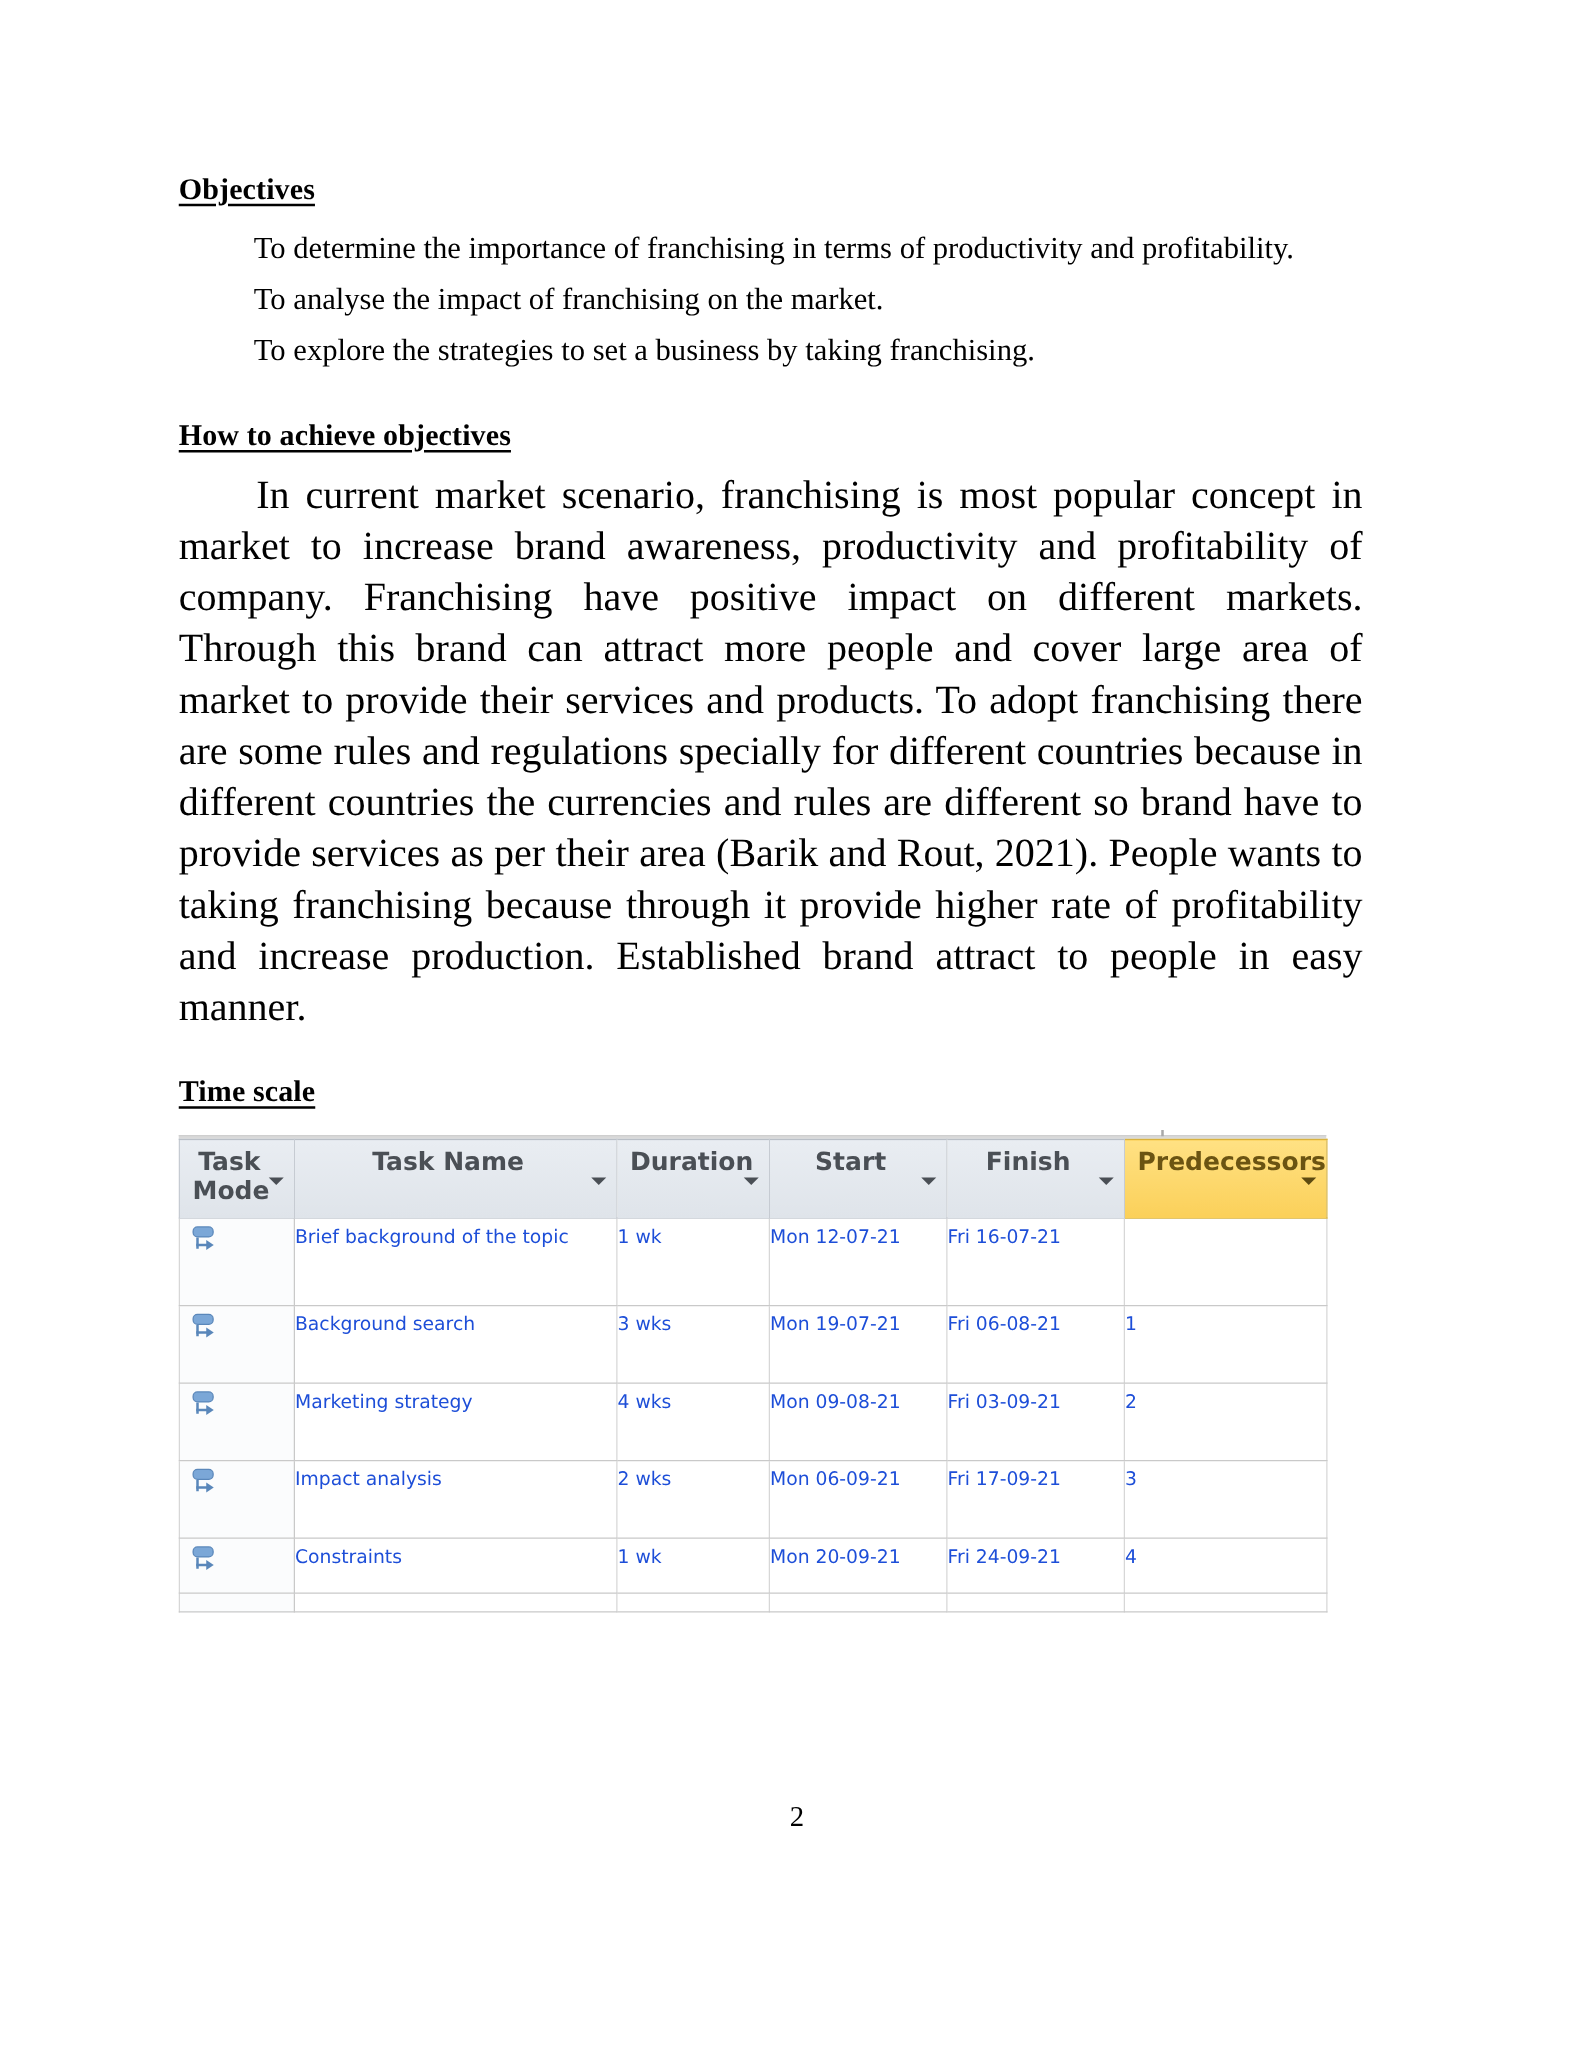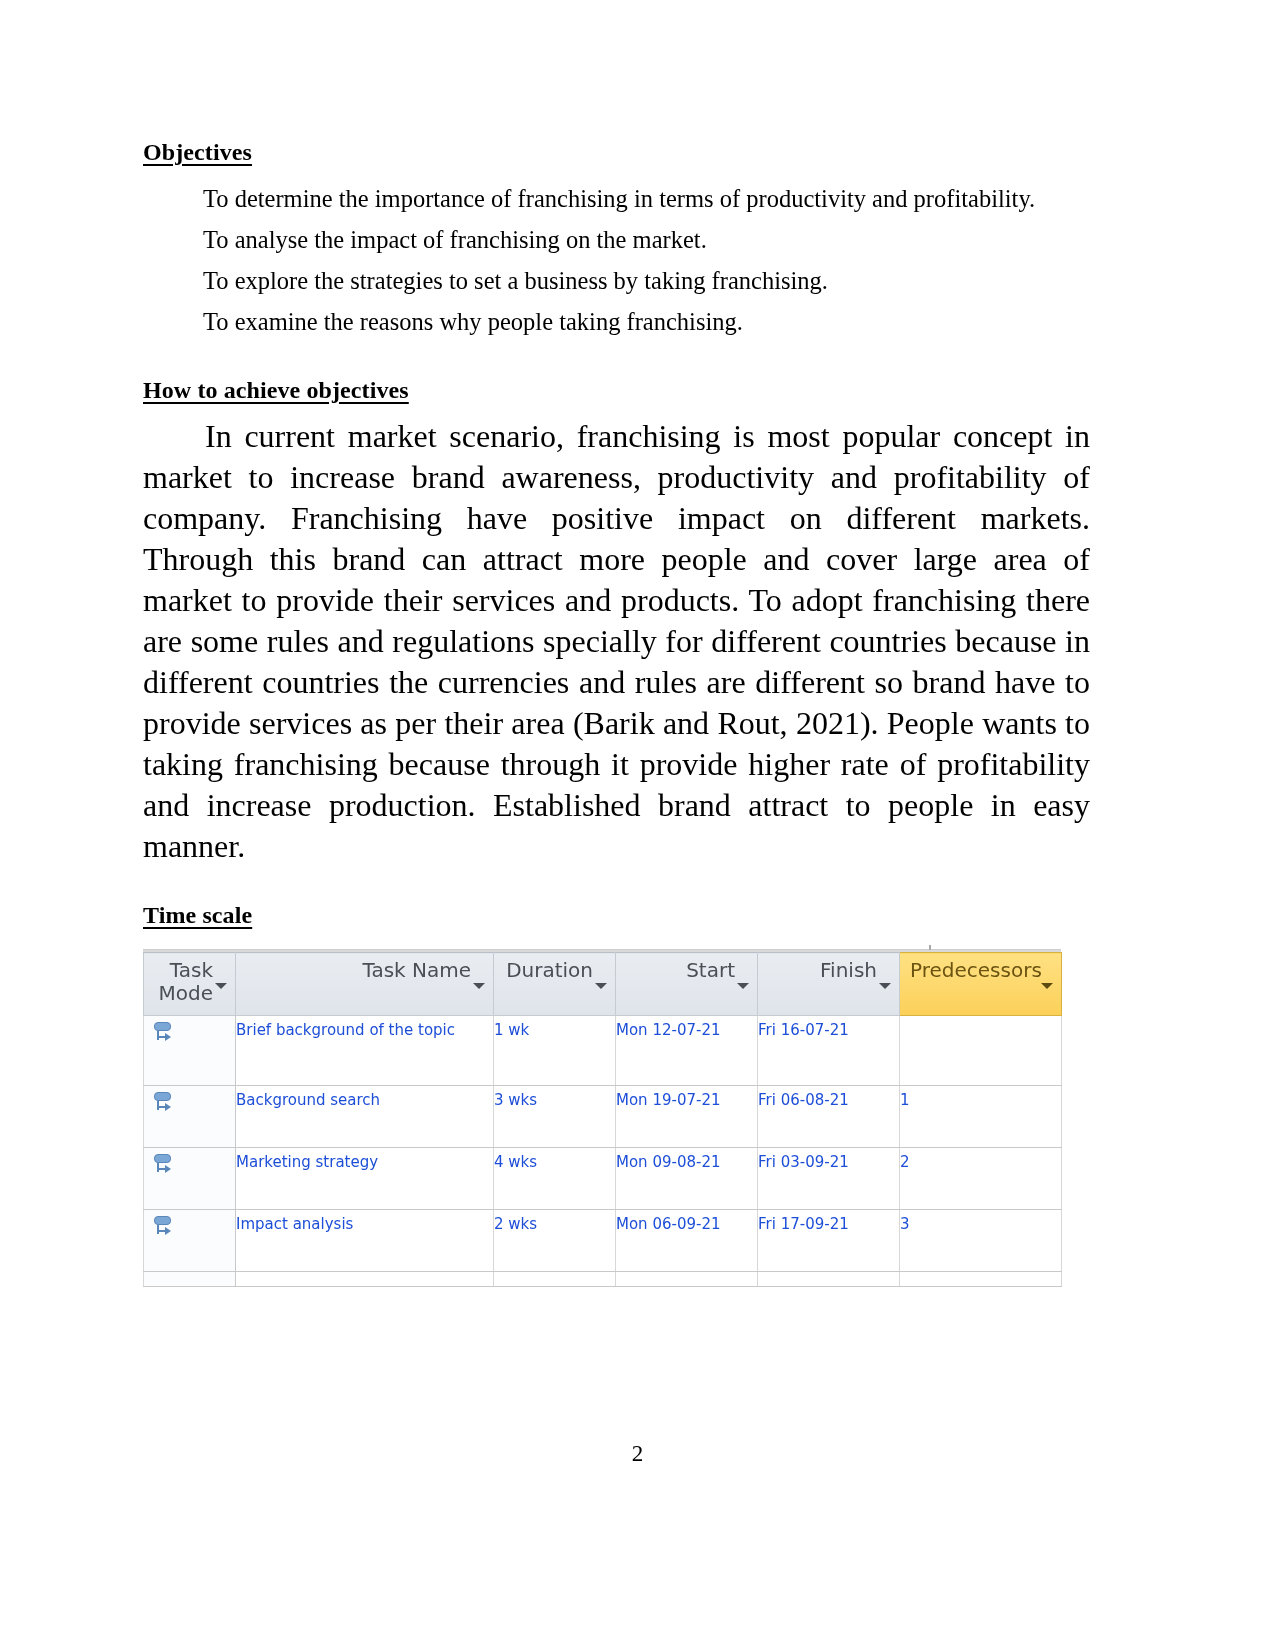--- a/index.html
+++ b/index.html
@@ -89,23 +89,23 @@
   table.project td {
     border: 1px solid #d0d0d0;
     vertical-align: top;
     padding: 0;
   }
   table.project thead th {
     background: linear-gradient(to bottom, #e9edf2 0%, #dfe4ea 100%);
     border: 1px solid #c6cbd2;
     border-top: 1px solid #b9bfc7;
     color: #4a4f55;
-    font-weight: normal;
+    font-weight: bold;
     font-size: 20px;
-    text-align: right;
+    text-align: center;
     height: 62px;
     position: relative;
   }
   .th-inner {
     padding: 6px 22px 0 10px;
     line-height: 23px;
   }
   .th-pred {
     background: #fcd968 !important;
     background-image: linear-gradient(to bottom, #ffe183 0%, #fbd059 100%) !important;
@@ -207,21 +207,20 @@
 <body>
 
 <div class="page">
 
   <h2 class="doc-heading">Objectives</h2>
 
   <ul class="bullet-list">
     <li class="bullet-item">To determine the importance of franchising in terms of productivity and profitability.</li>
     <li class="bullet-item">To analyse the impact of franchising on the market.</li>
     <li class="bullet-item">To explore the strategies to set a business by taking franchising.</li>
-    <li class="bullet-item">To examine the reasons why people taking franchising.</li>
   </ul>
 
   <h2 class="doc-heading heading-gap-top">How to achieve objectives</h2>
 
   <p class="body-para">In current market scenario, franchising is most popular concept in market to increase brand awareness, productivity and profitability of company. Franchising have positive impact on different markets. Through this brand can attract more people and cover large area of market to provide their services and products. To adopt franchising there are some rules and regulations specially for different countries because in different countries the currencies and rules are different so brand have to provide services as per their area (Barik and Rout, 2021). People wants to taking franchising because through it provide higher rate of profitability and increase production. Established brand  attract to people in easy manner.</p>
 
   <h2 class="doc-heading heading-gap-top">Time scale</h2>
 
   <div class="project-table-wrap">
     <div class="top-rule">
@@ -332,20 +331,37 @@
               </div>
             </div>
           </td>
           <td class="cell-name">Impact analysis</td>
           <td class="cell-pad">2 wks</td>
           <td class="cell-pad">Mon 06-09-21</td>
           <td class="cell-pad">Fri 17-09-21</td>
           <td class="cell-pad">3</td>
         </tr>
 
+        <tr class="row-last">
+          <td class="col-mode">
+            <div class="col-mode-inner">
+              <div class="taskmode-icon">
+                <span class="tm-bar"></span>
+                <span class="tm-arrow-stem"></span>
+                <span class="tm-arrow-body"></span>
+                <span class="tm-arrow-head"></span>
+              </div>
+            </div>
+          </td>
+          <td class="cell-name">Constraints</td>
+          <td class="cell-pad">1 wk</td>
+          <td class="cell-pad">Mon 20-09-21</td>
+          <td class="cell-pad">Fri 24-09-21</td>
+          <td class="cell-pad">4</td>
+        </tr>
 
         <tr class="bottom-strip">
           <td class="col-mode"></td>
           <td></td>
           <td></td>
           <td></td>
           <td></td>
           <td></td>
         </tr>
 

